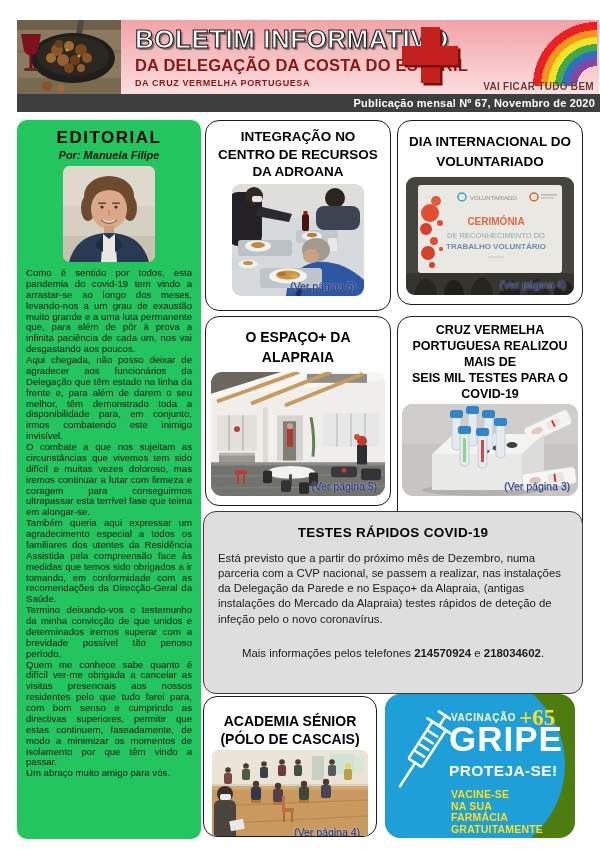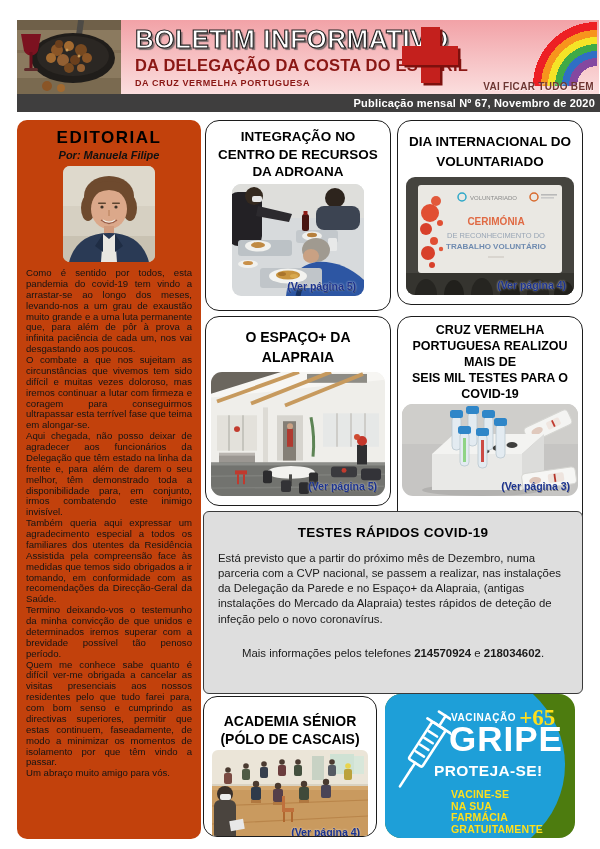--- a/index.html
+++ b/index.html
@@ -24,69 +24,69 @@
     background:radial-gradient(circle at 100% 100%,
       rgba(0,0,0,0) 20px,#8448a0 20px 28px,#2f6fc4 28px 35px,#3faa47 35px 42px,
       #f4e427 42px 49px,#f7941d 49px 56px,#ed1f24 56px 64px,rgba(0,0,0,0) 64px);}
   #rainbow-cap{position:absolute;right:5px;bottom:2px;font-size:10px;font-weight:bold;
                color:#6e3531;letter-spacing:.3px;text-shadow:.5px .5px 0 rgba(255,255,255,.5);}
   #issuebar{position:absolute;left:17px;top:94px;width:583px;height:18px;background:#3f3e3e;
             color:#fff;font-size:11px;font-weight:bold;text-align:right;line-height:18px;
             box-sizing:border-box;padding-right:5px;letter-spacing:.2px;}
 
   
-  #editorial{position:absolute;left:17px;top:120px;width:184px;height:719px;background:#c2410c;
+  #editorial{position:absolute;left:17px;top:120px;width:184px;height:719px;background:#22c55e;
              border-radius:10px;box-sizing:border-box;padding:8px 9px 6px;}
   .ed-title{font-size:17px;font-weight:bold;text-align:center;letter-spacing:1.5px;color:#000;}
   .ed-byline{font-size:11px;font-weight:bold;font-style:italic;text-align:center;margin:1px 0 5px;}
   .ed-photo{width:92px;height:96px;margin:0 auto 6px;border-radius:7px;overflow:hidden;}
   #editorial p{font-size:9.6px;line-height:1.135;text-align:justify;margin:0;color:#141414;}
 
   
   .card{position:absolute;background:#fff;border:1.6px solid #1c1c1c;border-radius:14px;
         box-sizing:border-box;overflow:hidden;}
   .card-title{font-weight:bold;text-align:center;color:#000;margin:0;white-space:pre-line;}
   .photo{position:relative;margin:0 auto;border-radius:9px;overflow:hidden;}
-  .pageref{position:absolute;right:8px;bottom:4px;font-size:10.5px;font-weight:bold;color:#1c338f;
+  .pageref{position:absolute;right:8px;bottom:4px;font-size:10.5px;font-weight:normal;color:#1c338f;
            text-shadow:0 0 2px rgba(255,255,255,.9),.6px .6px 0 rgba(0,0,0,.45);}
   #card1{left:205px;top:120px;width:186px;height:191px;}
   #card1 .card-title{font-size:13.5px;line-height:1.3;margin-top:7px;}
   #card1 .photo{width:132px;height:112px;margin-top:3px;}
   #card2{left:397px;top:120px;width:186px;height:185px;}
   #card2 .card-title{font-size:13.5px;line-height:1.5;margin-top:11px;}
   #card2 .photo{width:168px;height:118px;margin-top:4px;}
   #card3{left:205px;top:316px;width:186px;height:190px;}
   #card3 .card-title{font-size:14px;line-height:1.45;margin-top:10px;}
   #card3 .photo{width:174px;height:124px;margin-top:4px;border-radius:11px;}
   #card4{left:397px;top:316px;width:186px;height:222px;}
   #card4 .card-title{font-size:12.5px;line-height:1.28;margin-top:5px;}
   #card4 .photo{width:176px;height:92px;margin-top:2px;border-radius:11px;}
   #card6{left:203px;top:696px;width:174px;height:141px;}
   #card6 .card-title{font-size:14px;line-height:1.3;margin-top:15px;}
   #card6 .photo{width:156px;height:92px;margin-top:2px;border-radius:6px;}
 
   
   #card5{left:203px;top:511px;width:380px;height:183px;background:#dedede;border-color:#3a3a3a;
-         border-radius:6px;}
+         border-radius:13px;}
   #card5 .card-title{font-size:13.5px;margin-top:13px;letter-spacing:.3px;}
   .rt-body{font-size:11.4px;line-height:1.33;margin:11px 14px 0;color:#1a1a1a;}
   .rt-info{font-size:11.4px;text-align:center;margin:20px 8px 0;color:#1a1a1a;}
 
   
   #flyer{position:absolute;left:385px;top:694px;width:190px;height:144px;background:#4d7c0f;
          border-radius:16px;overflow:hidden;}
   #flyer-circle{position:absolute;left:-42px;top:-30px;width:222px;height:202px;border-radius:50%;
                 background:#1e9fd8;}
   #flyer .fl{position:absolute;z-index:2;}
   #syringe{left:2px;top:4px;}
   #f-line1{left:66px;top:12px;display:flex;align-items:center;gap:3px;}
   #f-kicker{font-size:10px;font-weight:bold;color:#fff;letter-spacing:.6px;}
   #f-age{font-size:23px;font-weight:bold;color:#ffdf1b;line-height:1;font-family:Liberation Serif, serif;}
   #f-gripe{left:64px;top:27px;font-size:35px;font-weight:bold;color:#fff;letter-spacing:1px;line-height:1;}
-  #f-proteja{left:49px;top:68px;font-size:15.5px;font-weight:bold;color:#fff;letter-spacing:.4px;}
+  #f-proteja{left:64px;top:68px;font-size:15.5px;font-weight:bold;color:#fff;letter-spacing:.4px;}
   #f-cta{left:66px;top:95px;font-size:10.5px;font-weight:bold;color:#ffdf1b;line-height:1.1;
          letter-spacing:.2px;}
 </style>
 </head>
 <body>
 
 <div class="page">
 
   <div id="hdr-photo">
     <svg width="100%" height="100%" viewBox="0 0 104 74" preserveAspectRatio="none">
@@ -156,22 +156,22 @@
         <path d="M39.5 54.5 q6.5 4.5 13 0" stroke="#f1ece4" stroke-width="2.4" fill="none"></path>
         <path d="M38 54 q8 7 16 0" stroke="#9c5f48" stroke-width="1.3" fill="none"></path>
         <rect x="41" y="60" width="10" height="8" fill="#d19b7d"></rect>
         <path d="M6 96 q8 -29 40 -29 q32 0 40 29 Z" fill="#2a3a55"></path>
         <path d="M40 68 l6 5 l6 -5 l2 28 l-16 0 Z" fill="#e9e7e1"></path>
         <path d="M40 68 l-8 12 l8 6 Z" fill="#1f2d44"></path>
         <path d="M52 68 l8 12 l-8 6 Z" fill="#1f2d44"></path>
       </svg>
     </div>
     <p>Como é sentido por todos, esta pandemia do covid-19 tem vindo a arrastar-se ao longo dos meses, levando-nos a um grau de exaustão muito grande e a uma luta permanente que, para além de pôr à prova a infinita paciência de cada um, nos vai desgastando aos poucos.</p>
+    <p>Aqui chegada, não posso deixar de agradecer aos funcionários da Delegação que têm estado na linha da frente e, para além de darem o seu melhor, têm demonstrado toda a disponibilidade para, em conjunto, irmos combatendo este inimigo invisível.</p>
     <p>O combate a que nos sujeitam as circunstâncias que vivemos tem sido difícil e muitas vezes doloroso, mas iremos continuar a lutar com firmeza e coragem para conseguirmos ultrapassar esta terrível fase que teima em alongar-se.</p>
-    <p>Aqui chegada, não posso deixar de agradecer aos funcionários da Delegação que têm estado na linha da frente e, para além de darem o seu melhor, têm demonstrado toda a disponibilidade para, em conjunto, irmos combatendo este inimigo invisível.</p>
     <p>Também queria aqui expressar um agradecimento especial a todos os familiares dos utentes da Residência Assistida pela compreensão face às medidas que temos sido obrigados a ir tomando, em conformidade com as recomendações da Direcção-Geral da Saúde.</p>
     <p>Termino deixando-vos o testemunho da minha convicção de que unidos e determinados iremos superar com a brevidade possível tão penoso período.</p>
     <p>Quem me conhece sabe quanto é difícil ver-me obrigada a cancelar as visitas presenciais aos nossos residentes pelo que tudo farei para, com bom senso e cumprindo as directivas superiores, permitir que estas continuem, faseadamente, de modo a minimizar os momentos de isolamento por que têm vindo a passar.</p>
     <p>Um abraço muito amigo para vós.</p>
   </aside>
 
   <section class="card" id="card1">
     <h2 class="card-title">INTEGRAÇÃO NO
 CENTRO DE RECURSOS
 DA ADROANA</h2>

